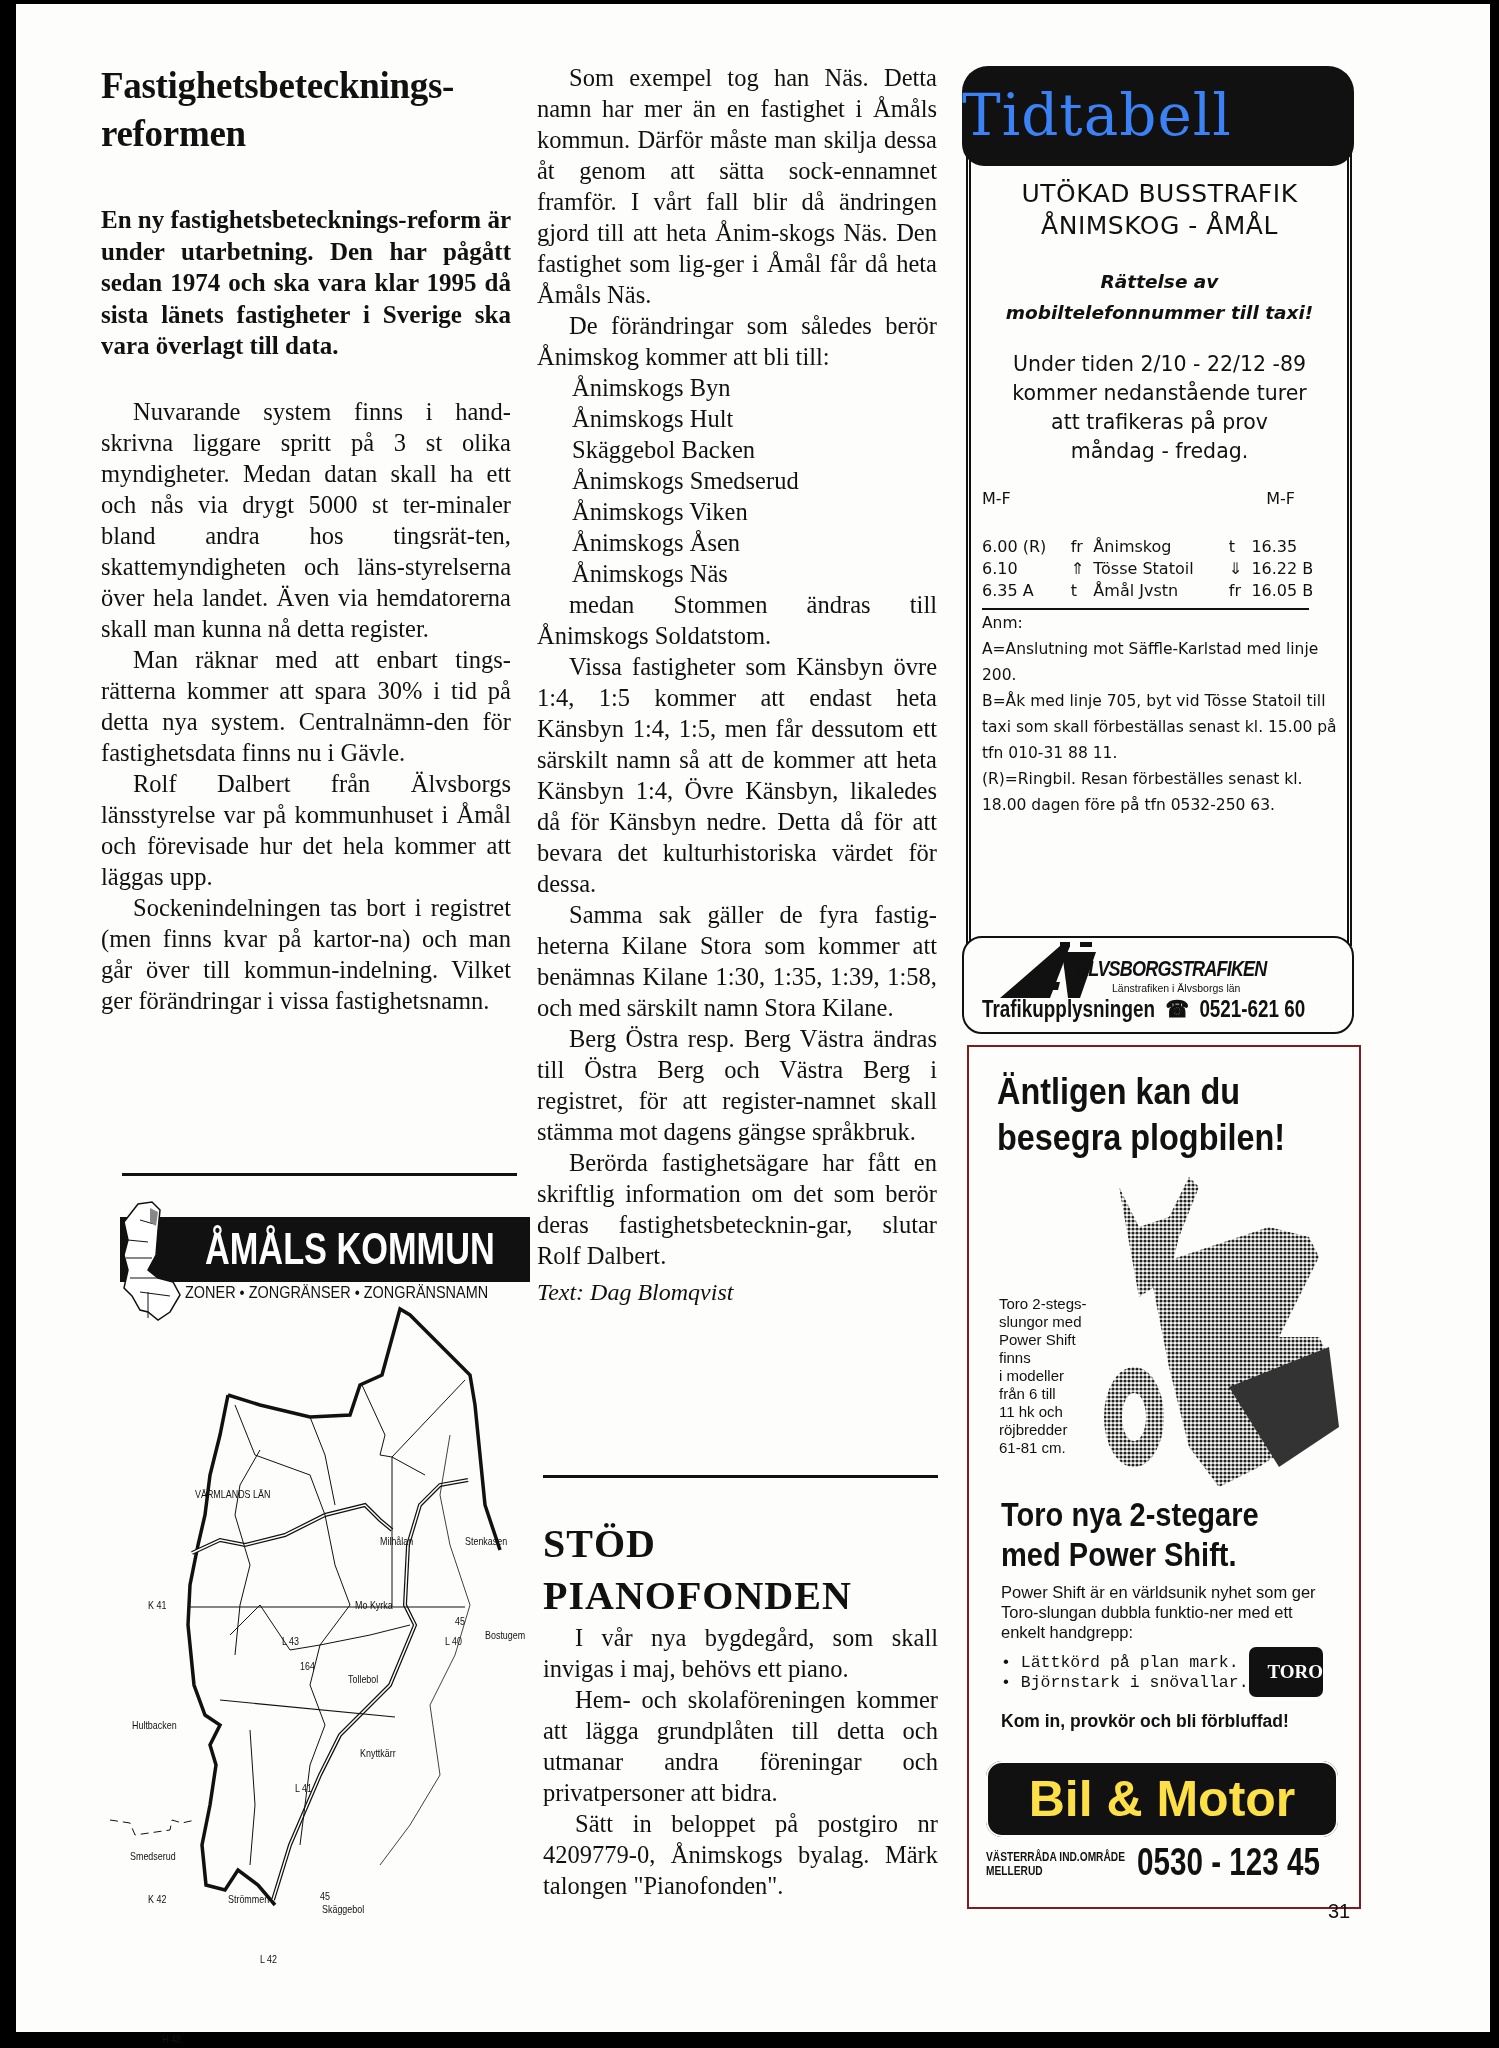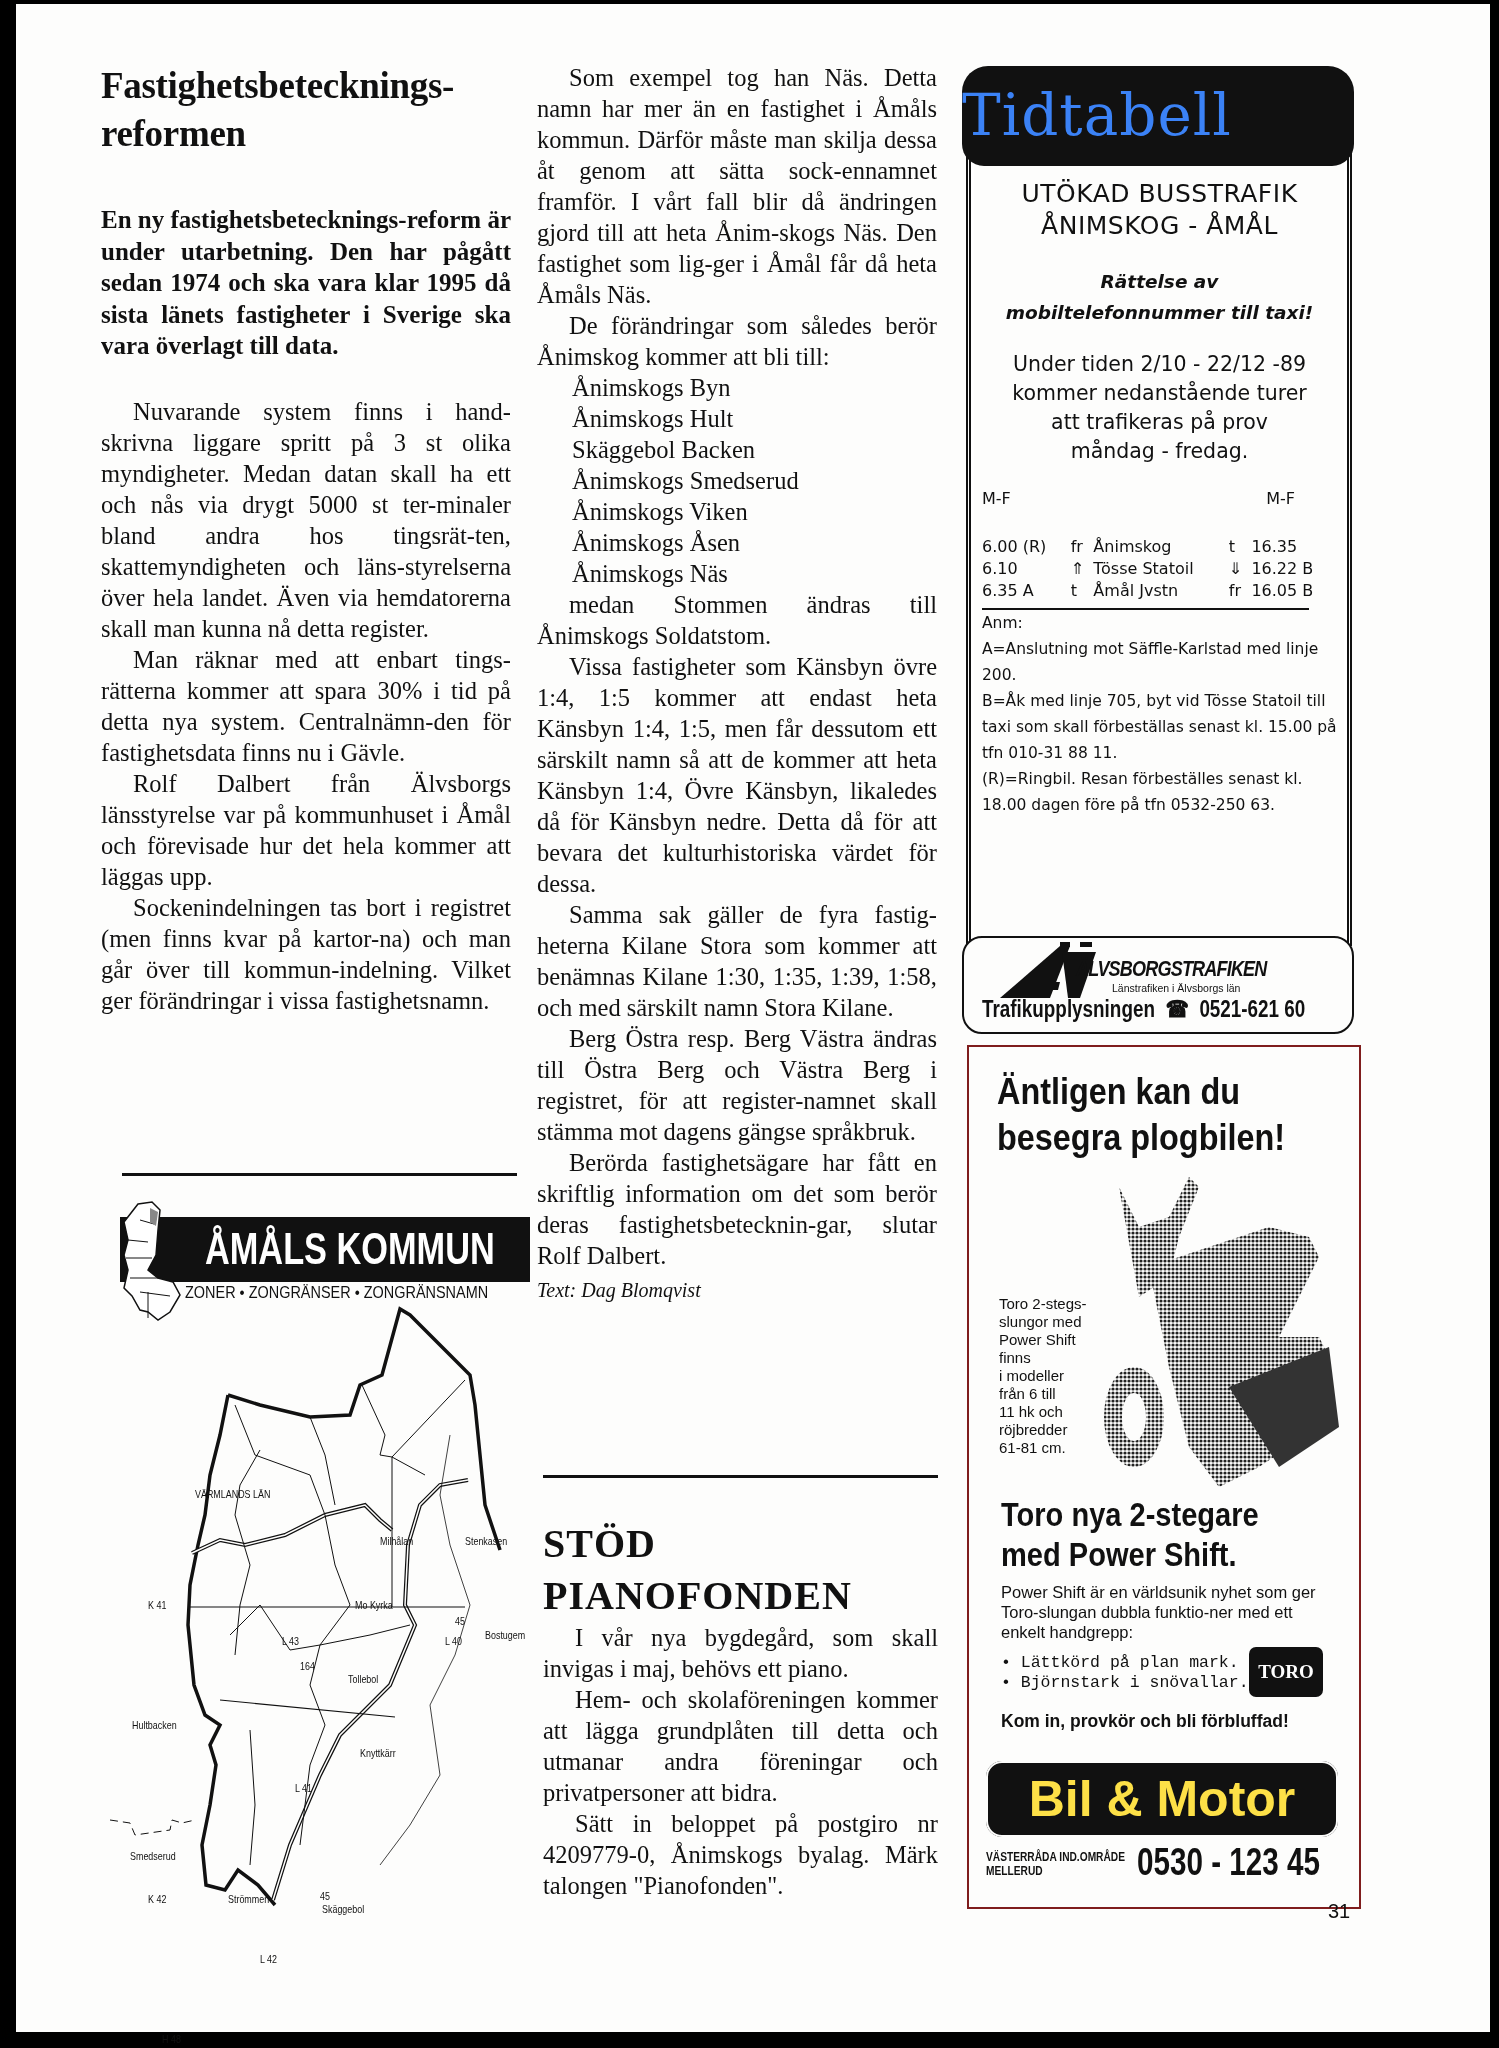--- a/index.html
+++ b/index.html
@@ -16,21 +16,21 @@
   .rule { height:3px; background:#111; }
   
   #map-wrap { position:absolute; left:110px; top:1175px; width:420px; height:740px; }
   .banner { position:absolute; left:10px; top:42px; width:410px; height:65px; background:#111; }
   .banner-title { position:absolute; left:95px; top:46px; color:#fff; font-family:"Liberation Sans", sans-serif; font-weight:bold; font-size:44px; line-height:56px; letter-spacing:0px; transform:scaleX(0.78); transform-origin:left; white-space:nowrap; }
   .banner-sub { position:absolute; left:75px; top:108px; font-family:"Liberation Sans", sans-serif; font-size:17px; transform:scaleX(0.85); transform-origin:left; white-space:nowrap; }
   .maplabel { position:absolute; font-family:"Liberation Sans", sans-serif; font-size:10.5px; white-space:nowrap; transform:scaleX(0.85); transform-origin:left; }
   
   #col2 { left:537px; top:62px; width:400px; }
   #col2 .body p.list { text-indent:0; padding-left:35px; text-align:left; }
-  .byline { font-style:italic; font-size:20px; margin-top:8px; }
+  .byline { font-style:italic; font-size:24px; margin-top:8px; }
   #piano { position:absolute; left:543px; top:1475px; width:395px; }
   .h2 { font-weight:bold; font-size:40px; line-height:52px; margin:40px 0 0 0; letter-spacing:1px; }
   
   #tid { position:absolute; left:962px; top:66px; width:392px; height:966px; }
   .tid-head { position:absolute; left:0; top:0; width:392px; height:100px; background:#111; border-radius:26px 26px 22px 22px; }
   .tid-title { position:absolute; left:0; top:6px; width:308px; color:#3b82f6; font-family:"DejaVu Serif", serif; font-size:58px; line-height:86px; letter-spacing:1px; }
   .tid-frame { position:absolute; left:4px; top:80px; width:376px; height:800px; border-left:5px double #111; border-right:5px double #111; box-shadow: inset 3px 0 0 #fff, inset -3px 0 0 #fff; }
   .tid-inner { position:absolute; left:20px; top:100px; width:355px; font-family:"DejaVu Sans", sans-serif; text-align:center; }
   .tid-bus { font-size:25px; line-height:32px; letter-spacing:0.5px; margin-top:12px; }
   .tid-corr { font-style:italic; font-weight:bold; font-size:18.5px; line-height:31px; margin-top:24px; }
@@ -44,21 +44,21 @@
   .alv { position:absolute; left:0; top:870px; width:388px; height:94px; border:2px solid #111; border-radius:20px; background:#fdfdfc; }
   .alv-name { position:absolute; left:112px; top:18px; font-family:"Liberation Sans", sans-serif; font-weight:bold; font-style:italic; font-size:22px; letter-spacing:-1px; transform:scaleX(0.82); transform-origin:left; white-space:nowrap; }
   .alv-sub { position:absolute; left:148px; top:44px; font-family:"Liberation Sans", sans-serif; font-size:10.5px; white-space:nowrap; }
   .alv-phone { position:absolute; left:18px; top:58px; font-family:"Liberation Sans", sans-serif; font-weight:bold; font-size:23px; white-space:nowrap; transform:scaleX(0.82); transform-origin:left; }
   #toro { position:absolute; left:967px; top:1045px; width:390px; height:860px; border:2px solid #7f1d1d; background:#fdfdfc; }
   .toro-h { position:absolute; left:28px; top:22px; font-family:"Liberation Sans", sans-serif; font-weight:bold; font-size:36px; line-height:46px; transform:scaleX(0.9); transform-origin:left; white-space:nowrap; }
   .toro-side { position:absolute; left:30px; top:248px; font-family:"Liberation Sans", sans-serif; font-size:15px; line-height:18px; width:110px; }
   .toro-h2 { position:absolute; left:32px; top:448px; font-family:"Liberation Sans", sans-serif; font-weight:bold; font-size:33px; line-height:40px; transform:scaleX(0.88); transform-origin:left; white-space:nowrap; }
   .toro-desc { position:absolute; left:32px; top:535px; font-family:"Liberation Sans", sans-serif; font-size:16.5px; line-height:20px; width:340px; }
   .toro-bullets { position:absolute; left:32px; top:606px; font-family:Liberation Mono, monospace; font-size:16.5px; line-height:20px; }
-  .toro-logo { position:absolute; left:280px; top:600px; width:74px; height:50px; background:#111; border-radius:7px; color:#fff; font-family:"Liberation Serif", serif; font-weight:bold; font-size:19px; line-height:50px; text-align:center; }
+  .toro-logo { position:absolute; left:280px; top:600px; width:74px; height:50px; background:#111; border-radius:7px; color:#fff; font-family:"Liberation Serif", serif; font-weight:bold; font-size:19px; line-height:50px; text-align:right; }
   .toro-cta { position:absolute; left:32px; top:664px; font-family:"Liberation Sans", sans-serif; font-weight:bold; font-size:17.5px; white-space:nowrap; }
   .bm-box { position:absolute; left:17px; top:714px; width:352px; height:76px; background:#111; border-radius:16px; box-shadow:0 0 0 2px #fdfdfc inset; }
   .bm-title { position:absolute; left:0; top:2px; width:352px; text-align:center; color:#fde047; font-family:"Liberation Sans", sans-serif; font-weight:bold; font-size:50px; line-height:72px; }
   .bm-addr { position:absolute; left:17px; top:803px; font-family:"Liberation Sans", sans-serif; font-weight:bold; font-size:12px; line-height:14px; transform:scaleX(0.85); transform-origin:left; white-space:nowrap; }
   .bm-phone { position:absolute; left:168px; top:790px; font-family:"Liberation Sans", sans-serif; font-weight:bold; font-size:38px; line-height:50px; transform:scaleX(0.78); transform-origin:left; white-space:nowrap; }
   .pagenum { position:absolute; left:1328px; top:1900px; font-family:"Liberation Sans", sans-serif; font-size:20px; }
 </style>
 </head>
 <body>
 

